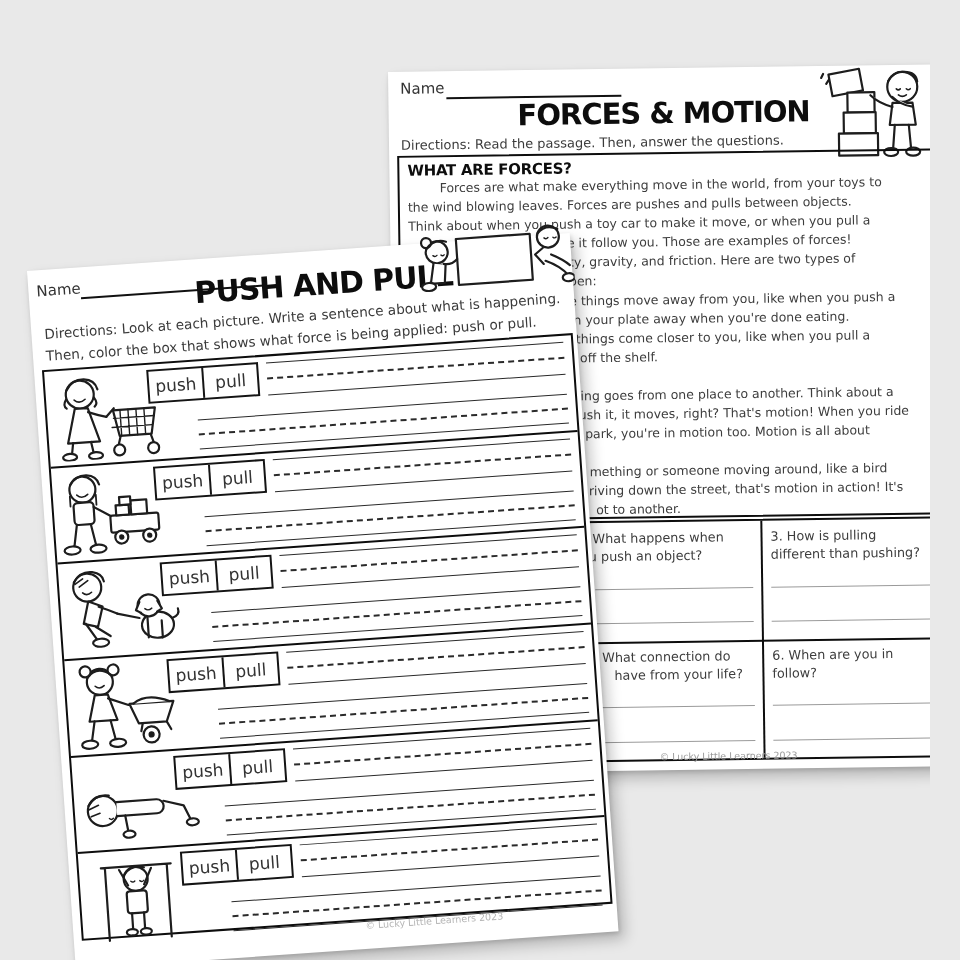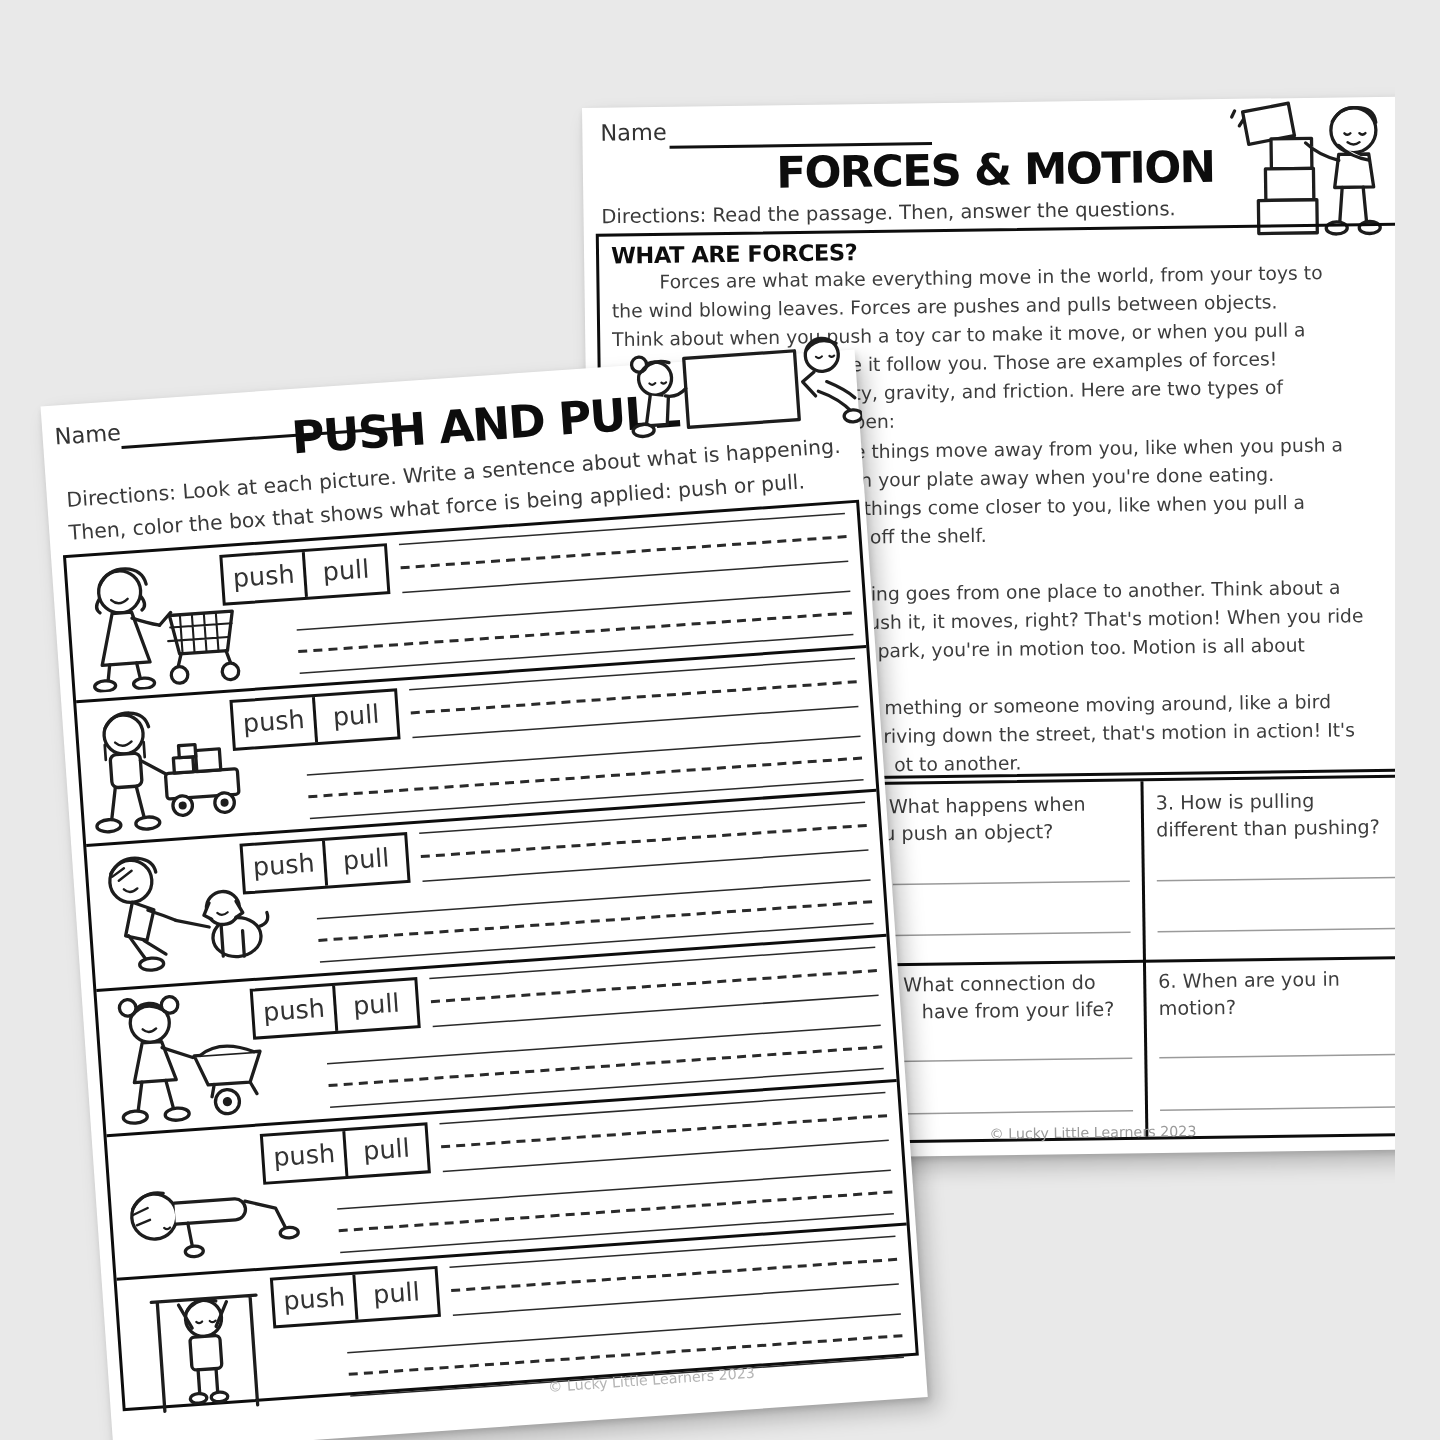--- a/index.html
+++ b/index.html
@@ -108,21 +108,21 @@
       <span class="abs q-text" style="left:366px;top:8px;">3. How is pulling</span>
       <span class="abs q-text" style="left:366px;top:26px;">different than pushing?</span>
       <div class="ans-line" style="left:190px;top:66px;width:158px;"></div>
       <div class="ans-line" style="left:190px;top:100px;width:158px;"></div>
       <div class="ans-line" style="left:366px;top:66px;width:166px;"></div>
       <div class="ans-line" style="left:366px;top:100px;width:166px;"></div>
 
       <span class="abs q-text" style="left:196px;top:127px;">What connection do</span>
       <span class="abs q-text" style="left:208px;top:145px;">have from your life?</span>
       <span class="abs q-text" style="left:366px;top:127px;">6. When are you in</span>
-      <span class="abs q-text" style="left:366px;top:145px;">motion?</span>
+      <span class="abs q-text" style="left:366px;top:145px;">follow?</span>
       <div class="ans-line" style="left:190px;top:184px;width:158px;"></div>
       <div class="ans-line" style="left:190px;top:219px;width:158px;"></div>
       <div class="ans-line" style="left:366px;top:184px;width:166px;"></div>
       <div class="ans-line" style="left:366px;top:219px;width:166px;"></div>
     </div>
 
     <span class="abs footer-txt" style="left:262px;top:683px;">© Lucky Little Learners 2023</span>
   </div>
 
   <div class="page page-front">

